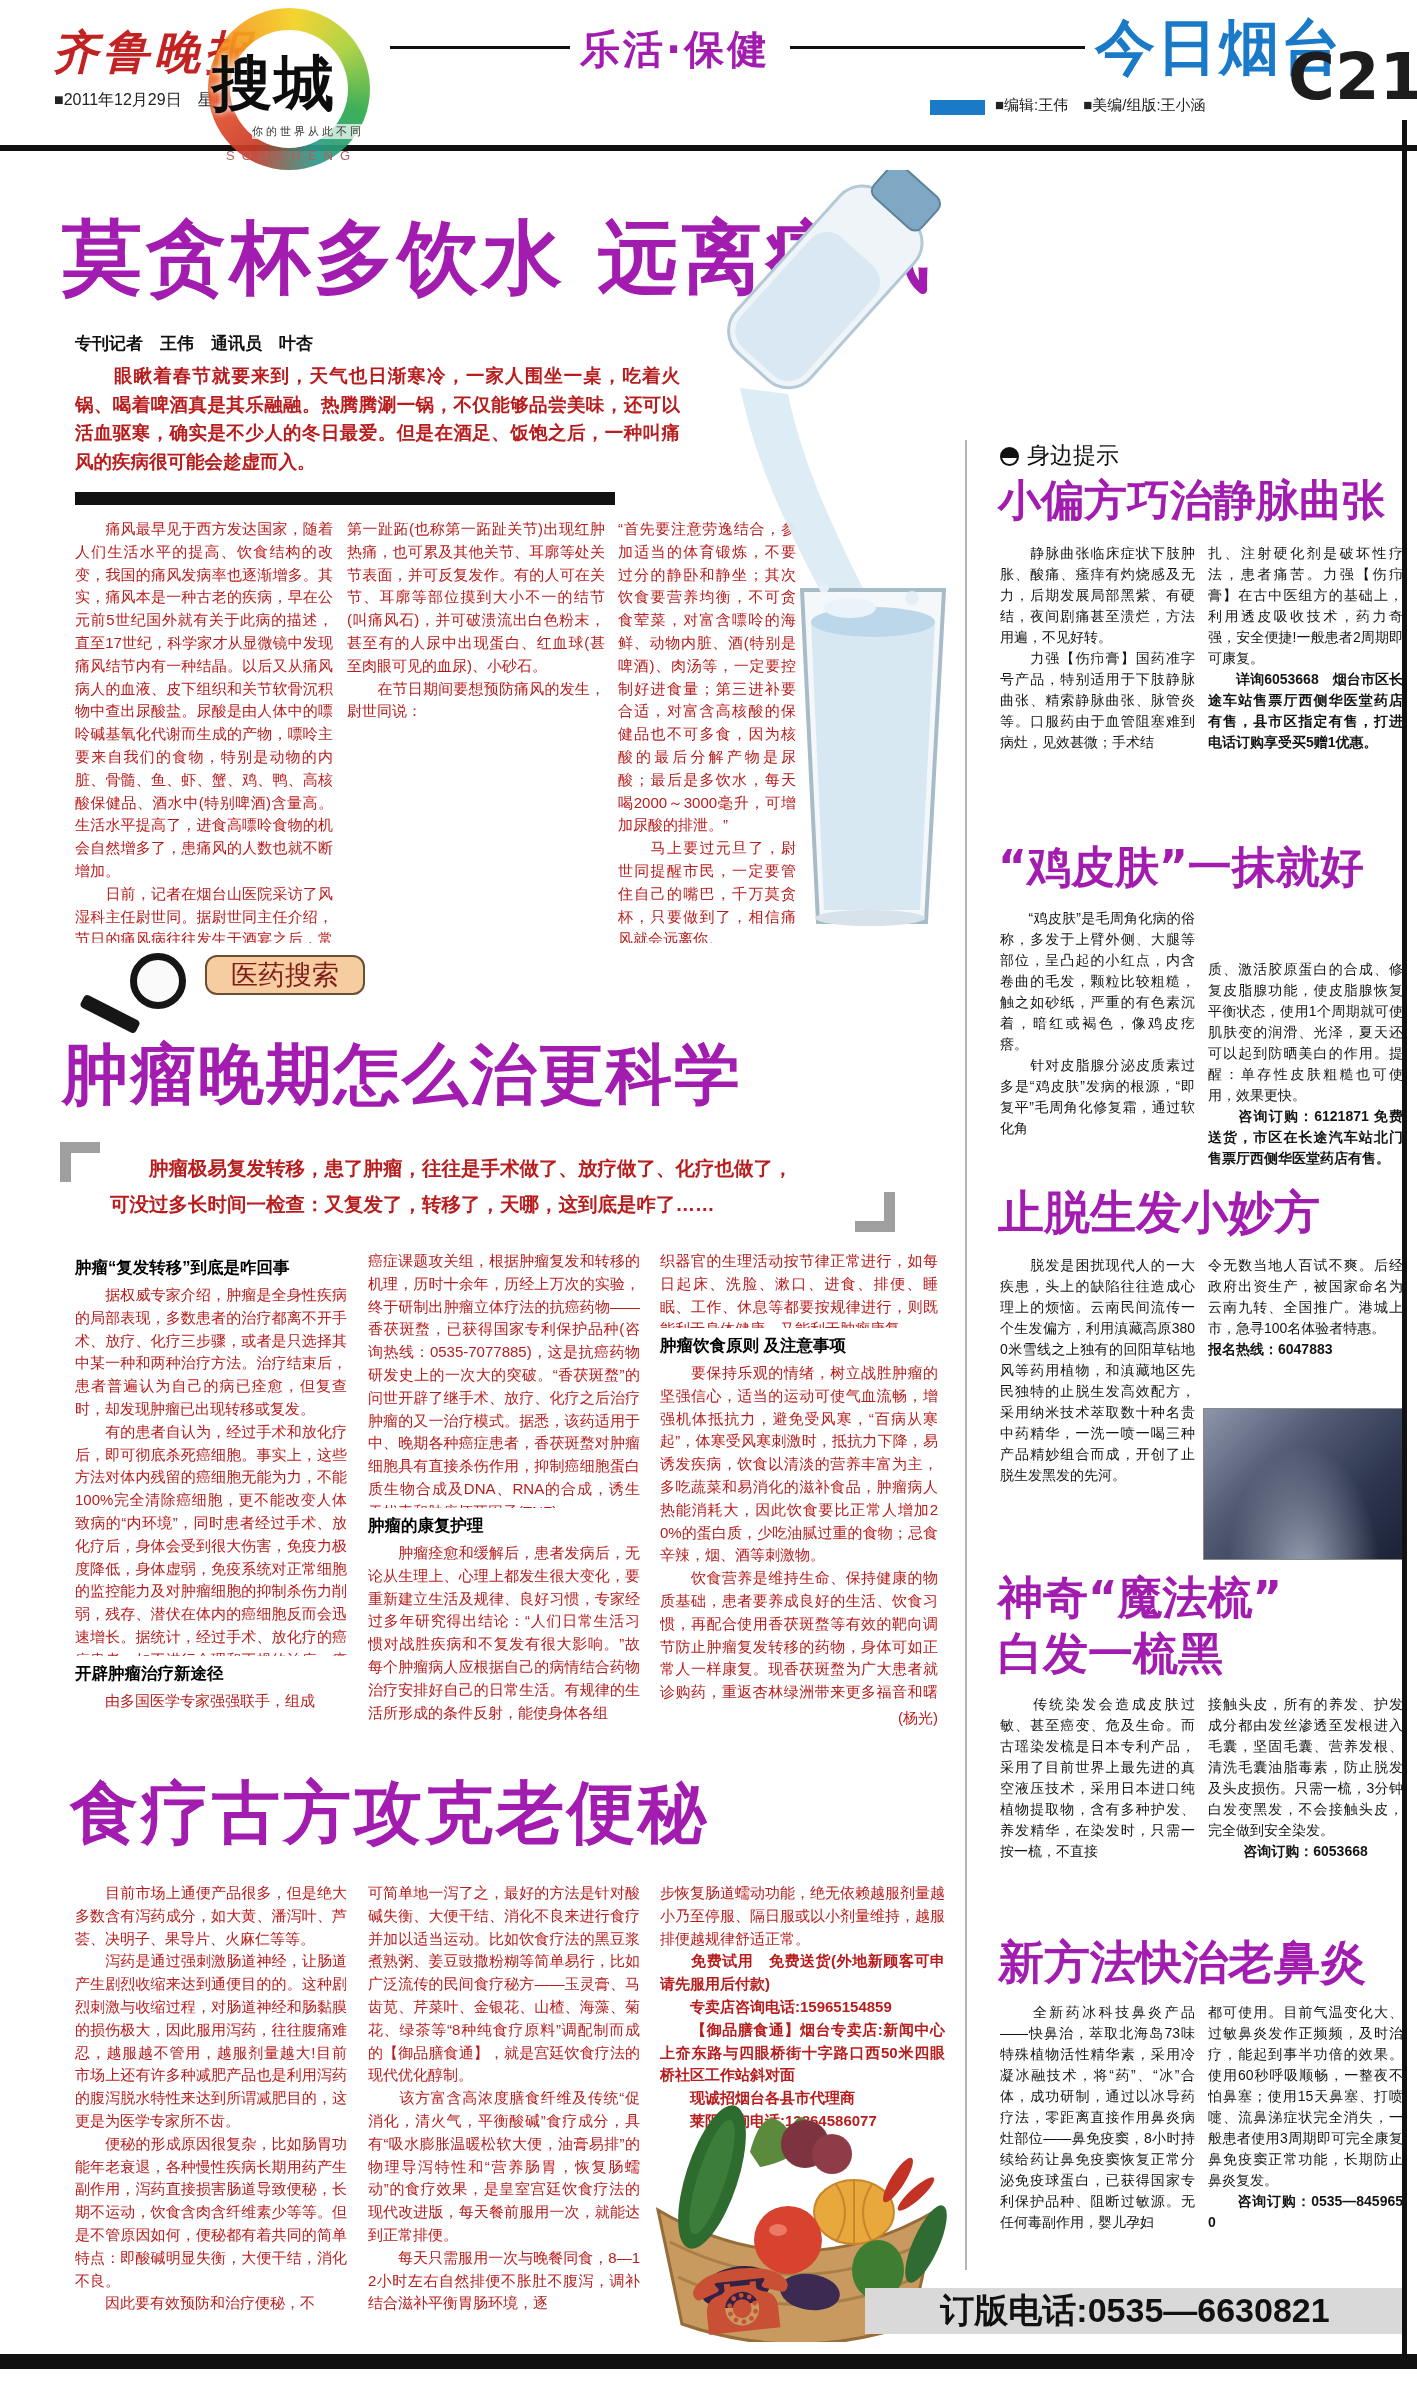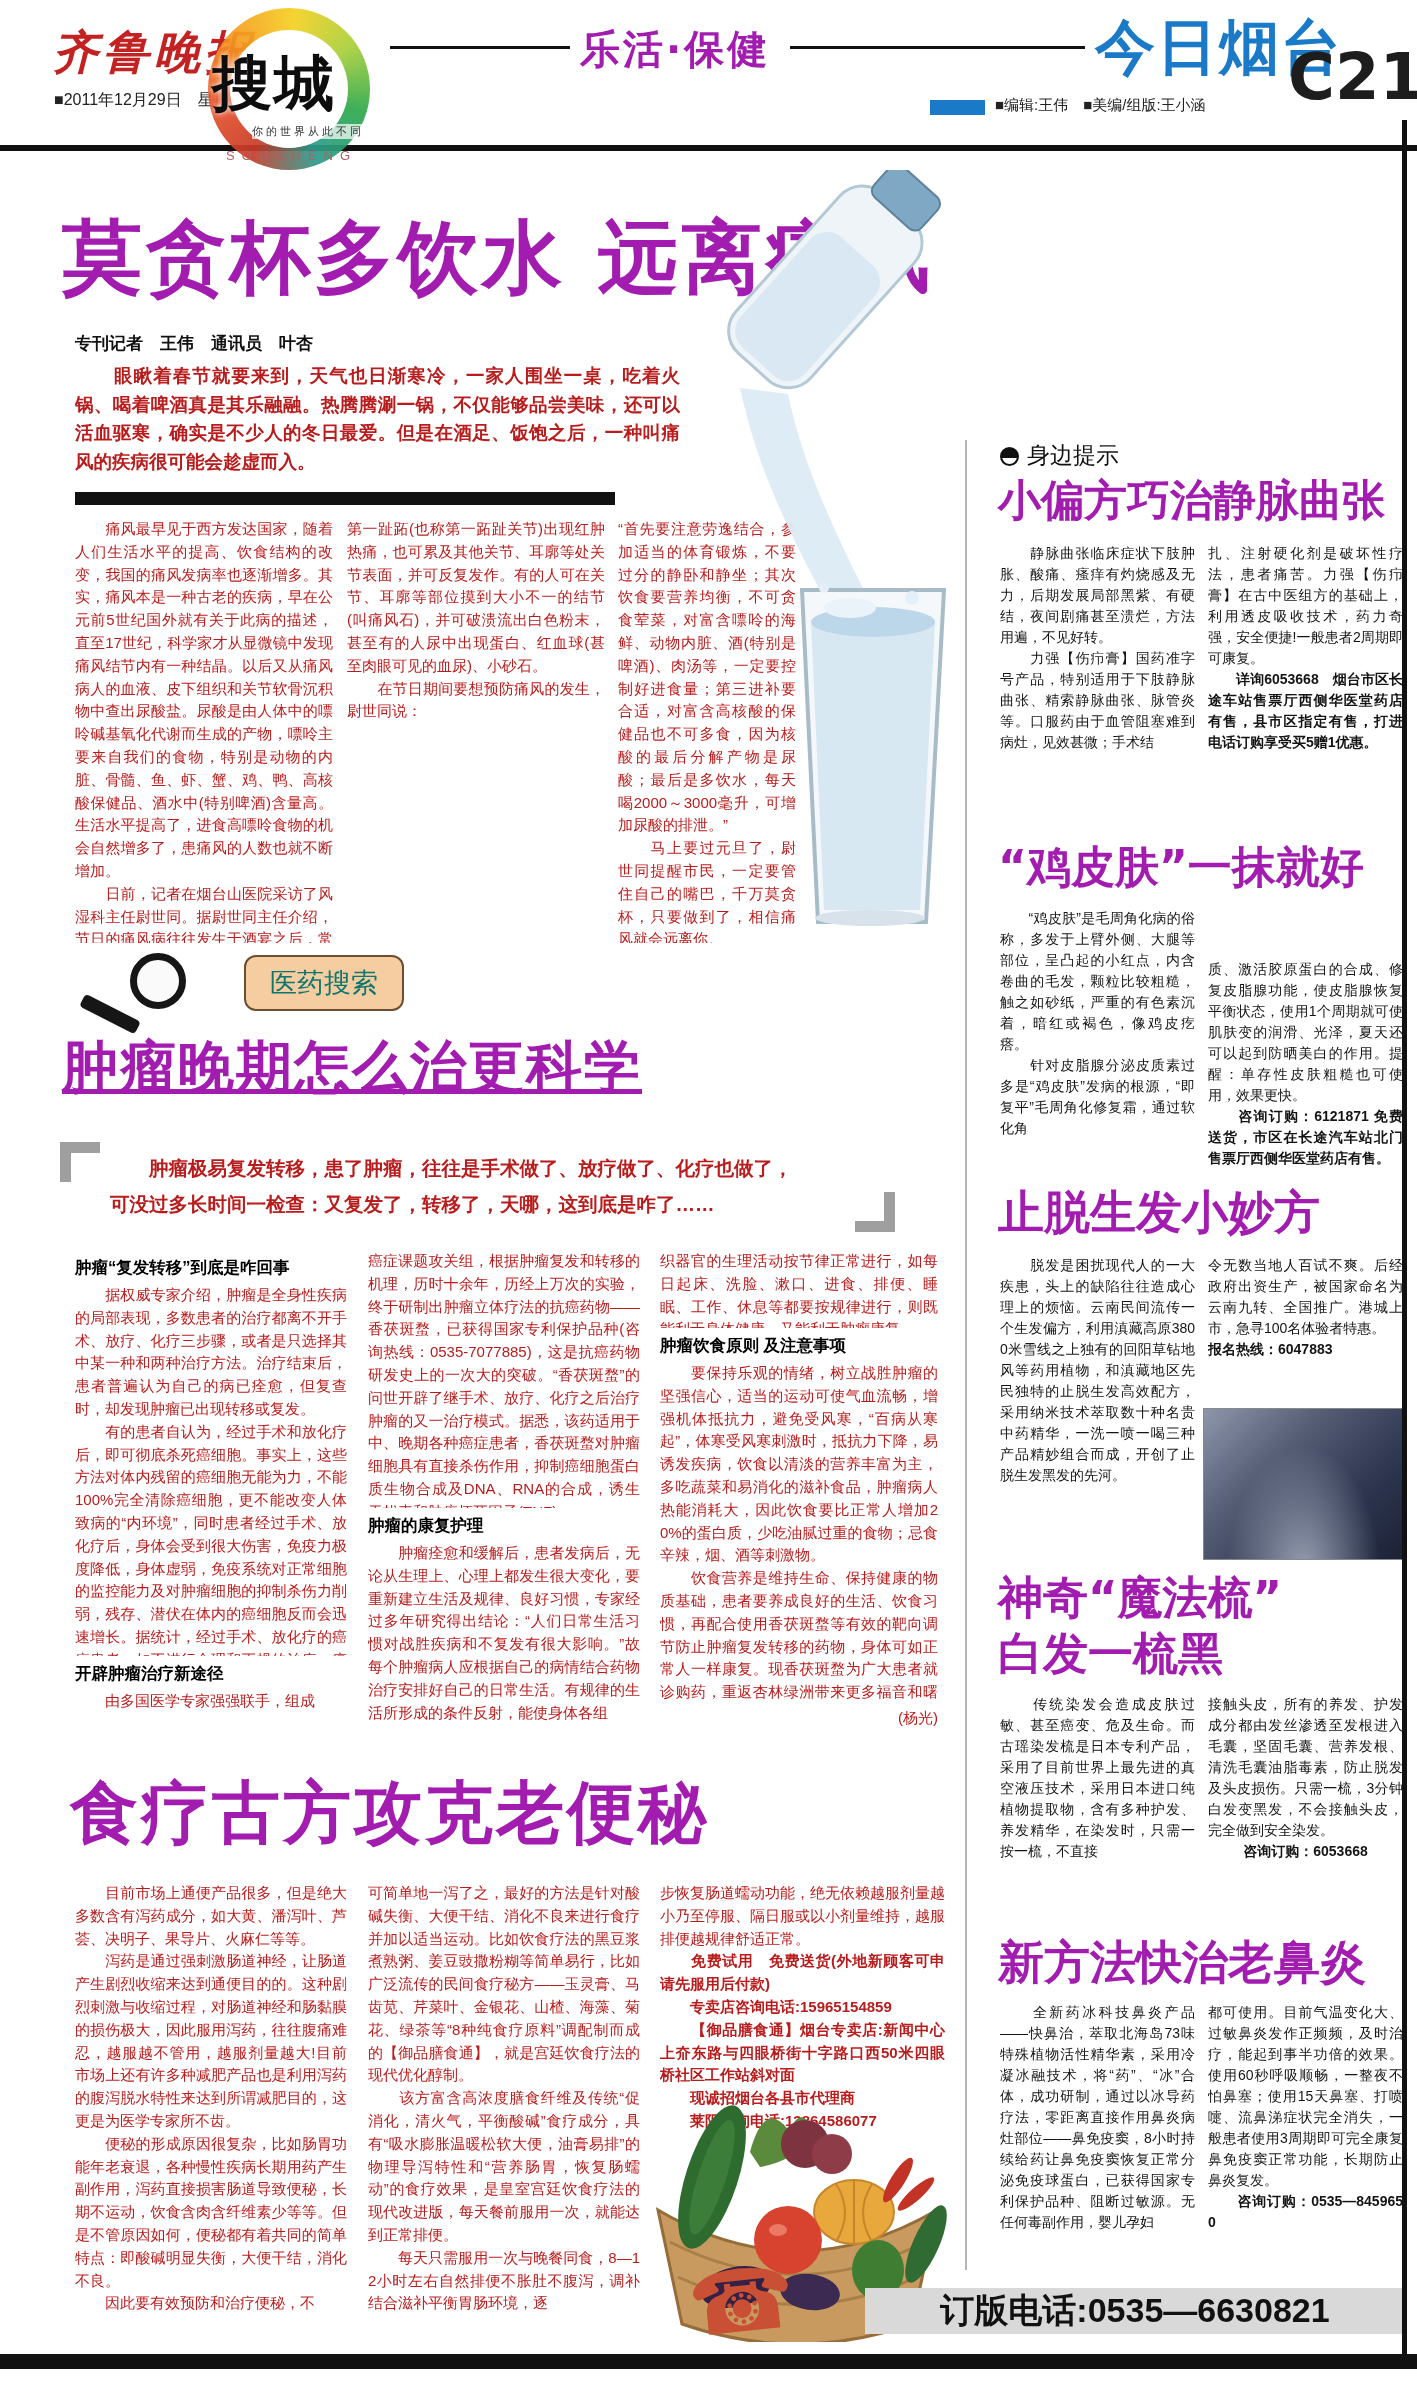--- a/index.html
+++ b/index.html
@@ -97,23 +97,23 @@
     <ellipse cx="238" cy="438" rx="26" ry="10" fill="#eaf3f9"></ellipse>
     <circle cx="300" cy="428" r="7" fill="#e4eff7"></circle>
     <circle cx="212" cy="418" r="5" fill="#e4eff7"></circle>
     <ellipse cx="258" cy="748" rx="55" ry="8" fill="#d7e2ea"></ellipse>
   </svg>
 
   <div class="abs" style="left:75px;top:945px;width:140px;height:95px;">
     <div class="abs" style="left:55px;top:8px;width:56px;height:56px;border:7px solid #161616;border-radius:50%;background:#fafafa;"></div>
     <div class="abs" style="left:4px;top:62px;width:62px;height:14px;background:#161616;border-radius:4px;transform:rotate(27deg);"></div>
   </div>
-  <div class="abs" style="left:205px;top:955px;width:160px;height:56px;background:#f6cda0;border:2px solid #6b4f33;border-radius:12px;display:flex;align-items:center;justify-content:center;font-size:27px;color:#0f766e;margin-left:39px;">医药搜索</div>
-
-  <div class="abs headline" style="left:62px;top:1030px;font-size:56px;letter-spacing:2px;white-space:nowrap;text-decoration:underline;">肿瘤晚期怎么治更科学</div>
+  <div class="abs" style="left:205px;top:955px;width:160px;height:40px;background:#f6cda0;border:2px solid #6b4f33;border-radius:12px;display:flex;align-items:center;justify-content:center;font-size:27px;color:#7f1d1d;">医药搜索</div>
+
+  <div class="abs headline" style="left:62px;top:1030px;font-size:66px;letter-spacing:2px;white-space:nowrap;">肿瘤晚期怎么治更科学</div>
 
   <div class="abs quote-bracket-tl" style="left:60px;top:1142px;"></div>
   <div class="abs quote-bracket-br" style="left:855px;top:1192px;"></div>
   <div class="abs coltext bold" style="left:110px;top:1150px;width:740px;height:84px;font-size:19.5px;line-height:1.85;white-space:pre-line;">　　肿瘤极易复发转移，患了肿瘤，往往是手术做了、放疗做了、化疗也做了，
 可没过多长时间一检查：又复发了，转移了，天哪，这到底是咋了……</div>
 
   <div class="abs" style="left:75px;top:1250px;width:272px;height:505px;">
     <div class="subhead">肿瘤“复发转移”到底是咋回事</div>
     <div class="coltext" style="height:372px;">　　据权威专家介绍，肿瘤是全身性疾病的局部表现，多数患者的治疗都离不开手术、放疗、化疗三步骤，或者是只选择其中某一种和两种治疗方法。治疗结束后，患者普遍认为自己的病已痊愈，但复查时，却发现肿瘤已出现转移或复发。
 　　有的患者自认为，经过手术和放化疗后，即可彻底杀死癌细胞。事实上，这些方法对体内残留的癌细胞无能为力，不能100%完全清除癌细胞，更不能改变人体致病的“内环境”，同时患者经过手术、放化疗后，身体会受到很大伤害，免疫力极度降低，身体虚弱，免疫系统对正常细胞的监控能力及对肿瘤细胞的抑制杀伤力削弱，残存、潜伏在体内的癌细胞反而会迅速增长。据统计，经过手术、放化疗的癌症患者，如不进行合理和正规的治疗，癌细胞复发和转移率极高。</div>

